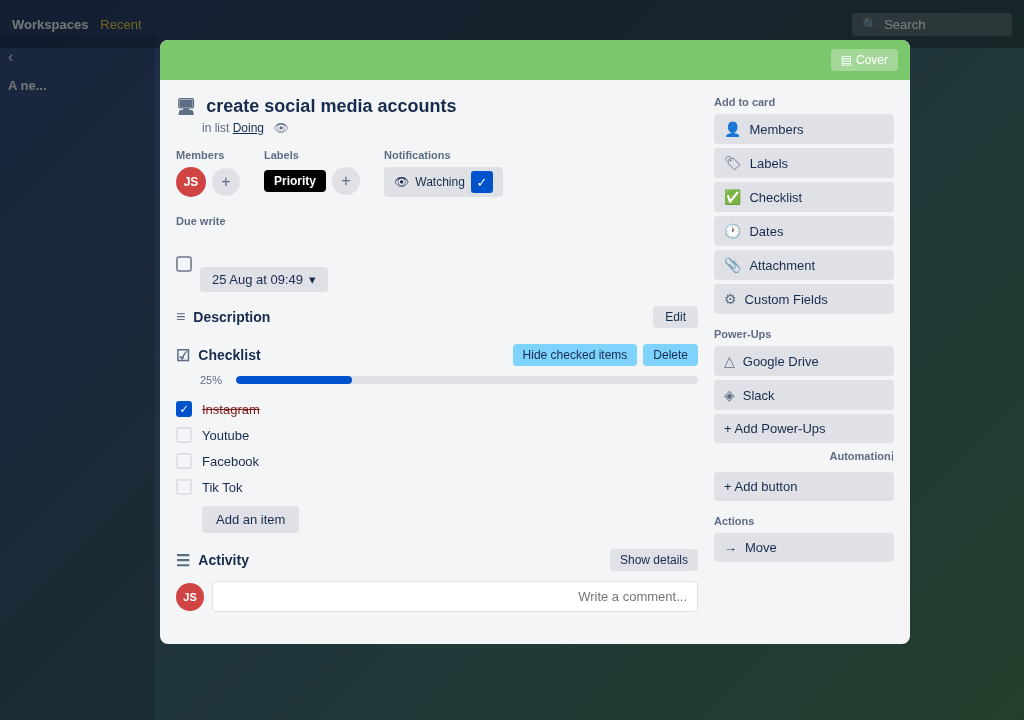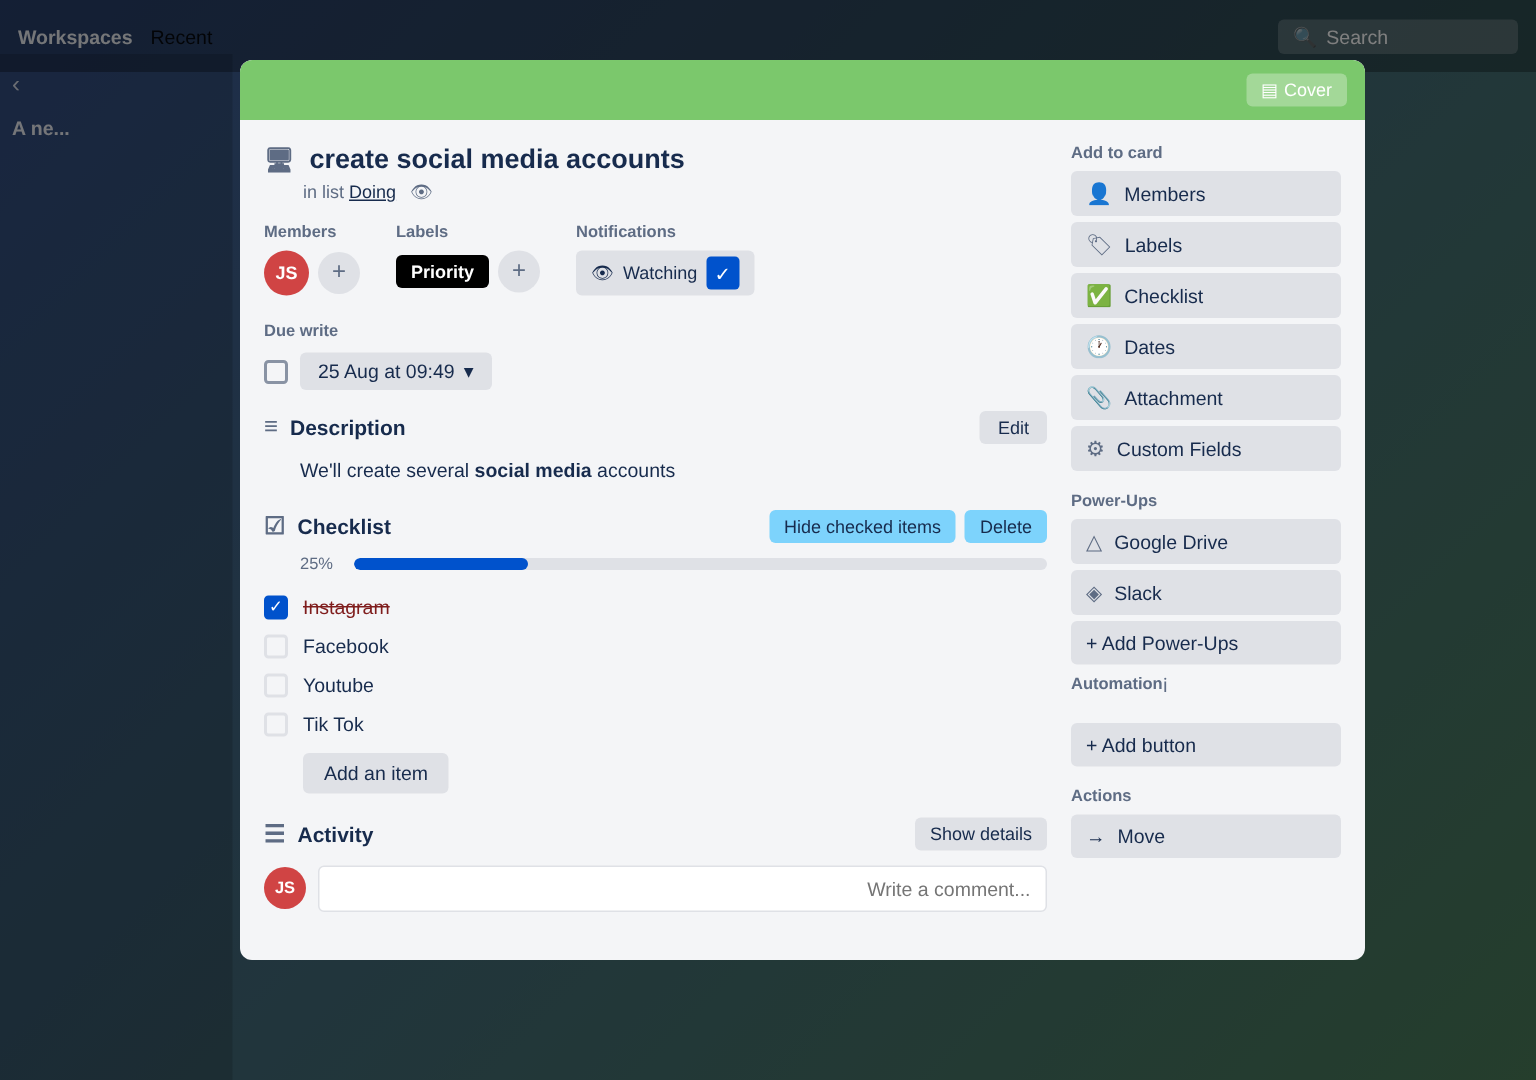--- a/index.html
+++ b/index.html
@@ -31,21 +31,21 @@
       gap: 12px;
       z-index: 1;
     }
     .top-nav-brand {
       color: #fff;
       font-size: 13px;
       font-weight: 600;
       opacity: 0.9;
     }
     .top-nav-recent {
-      color: #000000;
+      color: #fde047;
       font-size: 13px;
       opacity: 0.85;
     }
     .top-nav-search {
       margin-left: auto;
       background: rgba(255,255,255,0.2);
       border: none;
       border-radius: 4px;
       color: #fff;
       padding: 4px 10px;
@@ -287,21 +287,21 @@
       border-radius: 3px;
     }
     .due-date-btn {
       background: #dfe1e6;
       border: none;
       border-radius: 4px;
       padding: 5px 12px;
       font-size: 13px;
       color: #172b4d;
       cursor: pointer;
-      display: flex; align-items: center; gap: 6px;
+      display: flex; align-items: center; gap: 6px; margin-top: 32px;
     }
 
     
     .section { margin-bottom: 16px; }
     .section-header {
       display: flex;
       align-items: center;
       justify-content: space-between;
       margin-bottom: 8px;
     }
@@ -505,22 +505,22 @@
       border-radius: 4px;
       padding: 7px 10px;
       font-size: 13px;
       color: #172b4d;
       cursor: pointer;
       margin-bottom: 4px;
     }
     .automation-header {
       display: flex;
       align-items: center;
-      justify-content: flex-start;
-      margin-bottom: 17px;
+      justify-content: flex-end;
+      margin-bottom: 7px;
     }
   </style>
 </head>
 <body>
 
 <div class="app-bg"></div>
 
 <div class="top-nav">
   <span class="top-nav-brand">Workspaces</span>
   <span class="top-nav-recent">Recent</span>
@@ -640,23 +640,20 @@
       </div>
 
       <div class="section">
         <div class="section-header">
           <div class="section-title">
             <span class="section-icon">≡</span>
             <span>Description</span>
           </div>
           <button class="edit-btn">Edit</button>
         </div>
-        <div class="description-text">
-          <span>We'll create several </span><span class="desc-bold">social media</span><span> accounts</span>
-        </div>
       </div>
 
       <div class="section">
         <div class="checklist-header">
           <div class="section-title">
             <span class="section-icon">☑</span>
             <span>Checklist</span>
           </div>
           <div class="checklist-actions">
             <button class="hide-btn">Hide checked items</button>
@@ -669,25 +666,25 @@
             <div class="progress-fill" style="width:25%;"></div>
           </div>
         </div>
         <div class="checklist-items">
           <div class="checklist-item checked">
             <div class="item-cb checked-cb">✓</div>
             <span class="item-label">Instagram</span>
           </div>
           <div class="checklist-item">
             <div class="item-cb"></div>
-            <span class="item-label">Facebook</span>
+            <span class="item-label">Youtube</span>
           </div>
           <div class="checklist-item">
             <div class="item-cb"></div>
-            <span class="item-label">Youtube</span>
+            <span class="item-label">Facebook</span>
           </div>
           <div class="checklist-item">
             <div class="item-cb"></div>
             <span class="item-label">Tik Tok</span>
           </div>
         </div>
         <button class="add-item-btn">Add an item</button>
       </div>
 
       <div class="section">

